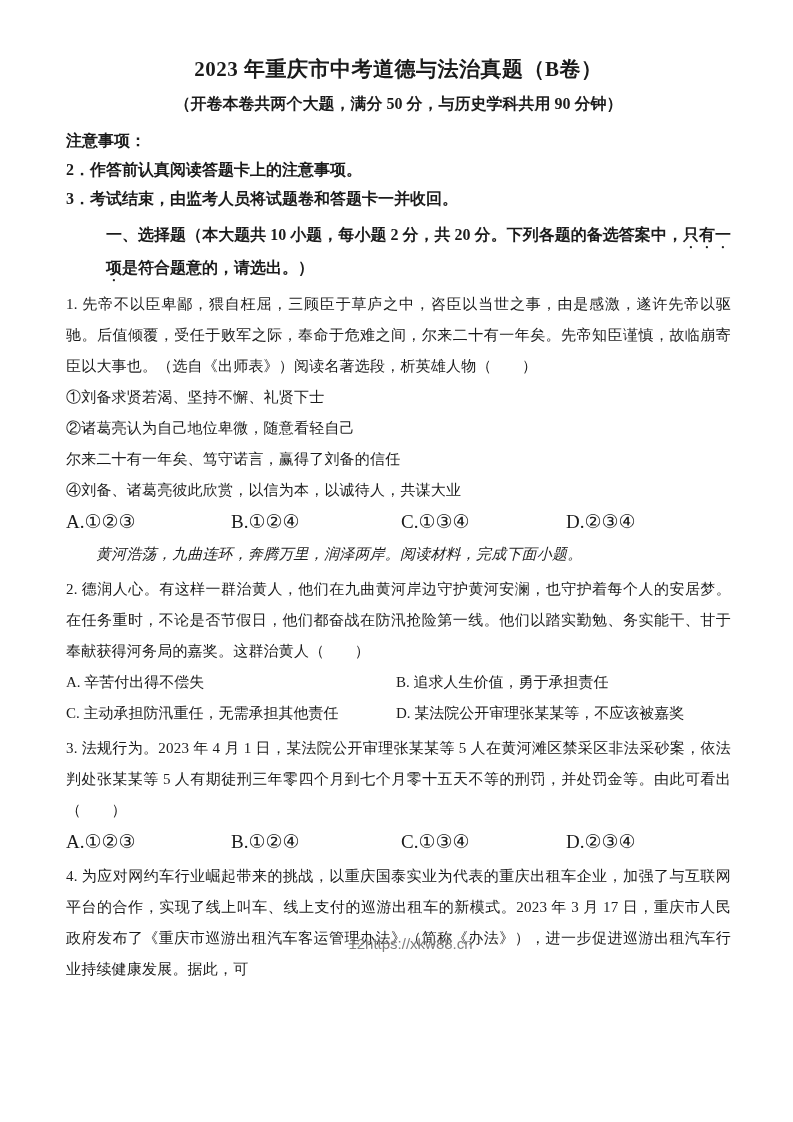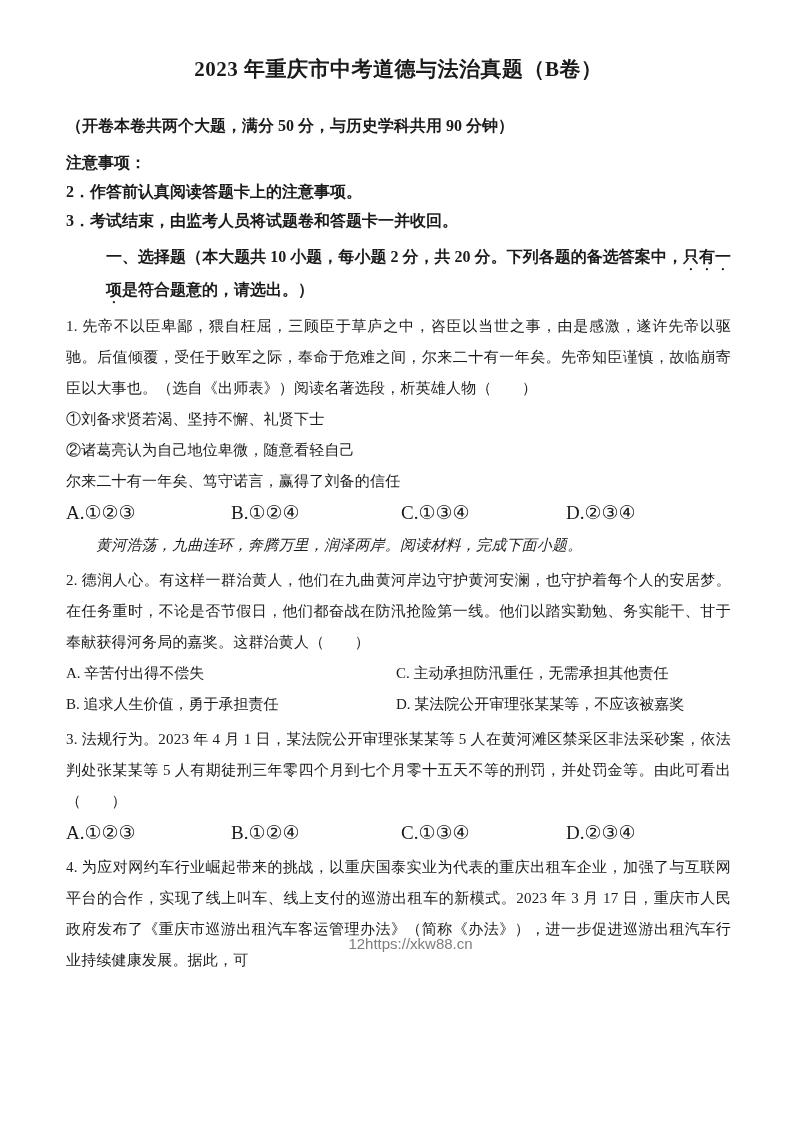--- a/index.html
+++ b/index.html
@@ -18,24 +18,25 @@
     overflow: hidden;
   }
   .title {
     text-align: center;
     font-size: 21px;
     font-weight: bold;
     line-height: 34px;
     letter-spacing: 0.5px;
   }
   .subtitle {
+    text-align: center;
     font-size: 16px;
     font-weight: bold;
     line-height: 28px;
-    margin-top: 26px;
+    margin-top: 4px;
   }
   .notes { margin-top: 8px; }
   .notes p {
     font-size: 16px;
     font-weight: bold;
     line-height: 29px;
   }
   .section-heading {
     margin-top: 6px;
     font-size: 16px;
@@ -110,36 +111,37 @@
     <p>3．考试结束，由监考人员将试题卷和答题卡一并收回。</p>
   </div>
 
   <p class="section-heading"><span>一、选择题（本大题共 10 小题，每小题 2 分，共 20 分。下列各题的备选答案中，</span><span class="emph">只有一项</span><span>是符合题意的，请选出。）</span></p>
 
   <div class="question">
     <p class="stem">1. 先帝不以臣卑鄙，猥自枉屈，三顾臣于草庐之中，咨臣以当世之事，由是感激，遂许先帝以驱驰。后值倾覆，受任于败军之际，奉命于危难之间，尔来二十有一年矣。先帝知臣谨慎，故临崩寄臣以大事也。（选自《出师表》）阅读名著选段，析英雄人物（　　）</p>
     <p class="opt">①刘备求贤若渴、坚持不懈、礼贤下士</p>
     <p class="opt">②诸葛亮认为自己地位卑微，随意看轻自己</p>
     <p class="opt">尔来二十有一年矣、笃守诺言，赢得了刘备的信任</p>
+    <p class="opt">④刘备、诸葛亮彼此欣赏，以信为本，以诚待人，共谋大业</p>
     <div class="choices4">
       <span>A.①②③</span>
       <span>B.①②④</span>
       <span>C.①③④</span>
       <span>D.②③④</span>
     </div>
   </div>
 
   <p class="material">黄河浩荡，九曲连环，奔腾万里，润泽两岸。阅读材料，完成下面小题。</p>
 
   <div class="question">
     <p class="stem">2. 德润人心。有这样一群治黄人，他们在九曲黄河岸边守护黄河安澜，也守护着每个人的安居梦。在任务重时，不论是否节假日，他们都奋战在防汛抢险第一线。他们以踏实勤勉、务实能干、甘于奉献获得河务局的嘉奖。这群治黄人（　　）</p>
     <div class="choices2">
       <span>A. 辛苦付出得不偿失</span>
+      <span>B. 追求人生价值，勇于承担责任</span>
       <span>C. 主动承担防汛重任，无需承担其他责任</span>
-      <span>B. 追求人生价值，勇于承担责任</span>
       <span>D. 某法院公开审理张某某等，不应该被嘉奖</span>
     </div>
   </div>
 
   <div class="question">
     <p class="stem">3. 法规行为。2023 年 4 月 1 日，某法院公开审理张某某等 5 人在黄河滩区禁采区非法采砂案，依法判处张某某等 5 人有期徒刑三年零四个月到七个月零十五天不等的刑罚，并处罚金等。由此可看出（　　）</p>
     <div class="choices4">
       <span>A.①②③</span>
       <span>B.①②④</span>
       <span>C.①③④</span>

